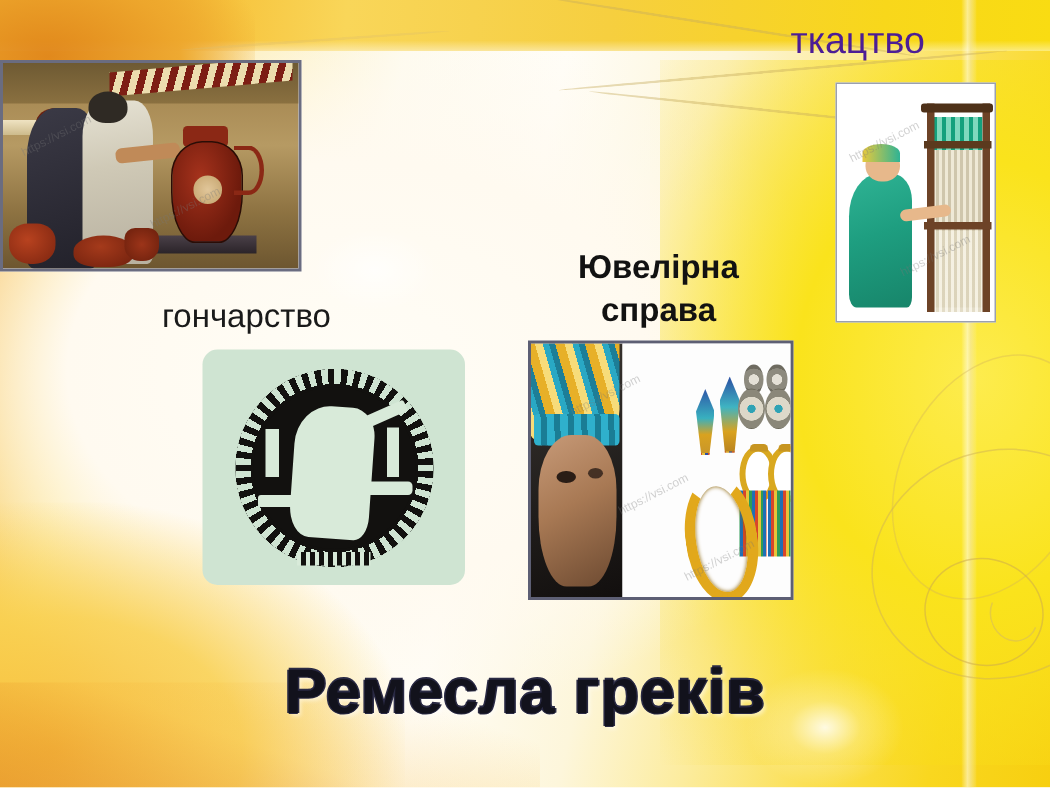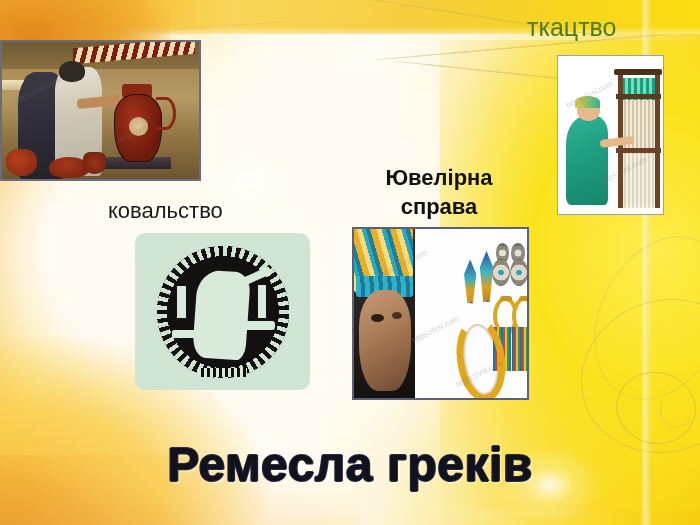--- a/index.html
+++ b/index.html
@@ -72,21 +72,21 @@
     position:absolute;left:205px;top:150px;width:90px;height:60px;
     background:radial-gradient(ellipse at 50% 50%, rgba(255,255,255,.7) 0%, rgba(255,255,255,0) 65%);
   }
 
   
   .label{position:absolute;white-space:nowrap;}
   #label-pottery{
     left:20px;top:5px;font-size:25px;color:#ffffff;letter-spacing:.2px;
   }
   #label-weaving{
-    left:527px;top:13px;font-size:25px;color:#4d7c0f;
+    left:527px;top:13px;font-size:25px;color:#4c1d95;
   }
   #label-smithing{
     left:108px;top:198px;font-size:22px;color:#1a1a1a;
   }
   #label-jewelry{
     left:364px;top:163px;width:150px;text-align:center;
     font-size:22px;font-weight:bold;color:#121212;line-height:1.32;white-space:normal;
   }
 
   
@@ -235,21 +235,21 @@
       border-top-color:transparent;transform:rotate(-8deg);
       box-shadow:inset 0 0 3px #8a6205;}
   .bangle:after{content:"";position:absolute;inset:-4px;border-radius:50%;
       border:3px dotted rgba(226,168,28,.85);border-top-color:transparent;}
   .wm{position:absolute;color:rgba(120,120,120,.34);font-size:8px;
       transform:rotate(-27deg);white-space:nowrap;pointer-events:none;}
 
   
   #slide-title{
     position:absolute;left:0;top:437px;width:700px;text-align:center;
-    font-size:48px;font-weight:bold;color:#12121c;letter-spacing:.5px;
+    font-size:42px;font-weight:bold;color:#12121c;letter-spacing:.5px;
     text-shadow:
       1px 0 0 #2a2a44, -1px 0 0 #2a2a44, 0 1px 0 #2a2a44, 0 -1px 0 #2a2a44,
       2px 2px 3px rgba(255,255,255,.55);
   }
 </style>
 </head>
 <body>
 
 <div id="slide">
 
@@ -305,21 +305,21 @@
     <div class="wv-bar-mid"></div>
     <div class="wv-bar-low"></div>
     <div class="wv-body"></div>
     <div class="wv-head"></div>
     <div class="wv-cap"></div>
     <div class="wv-arm"></div>
     <div class="wm" style="left:6px;top:34px;">https://vsi.com</div>
     <div class="wm" style="left:40px;top:110px;">https://vsi.com</div>
   </div>
 
-  <div class="label" id="label-smithing">ковальство</div>
+  <div class="label" id="label-smithing">гончарство</div>
 
   <div class="pic" id="pic-smith">
     <div class="sm-disc"></div>
     <div class="sm-ring"></div>
     <div class="sm-tool1"></div>
     <div class="sm-tool2"></div>
     <div class="sm-fig"></div>
     <div class="sm-head"></div>
     <div class="sm-hammer"></div>
     <div class="sm-spark"></div>

